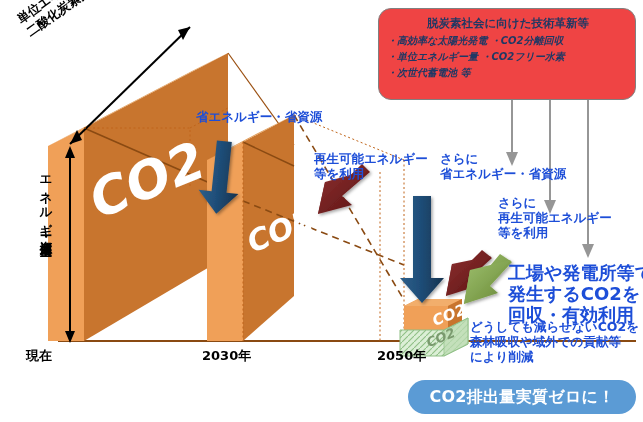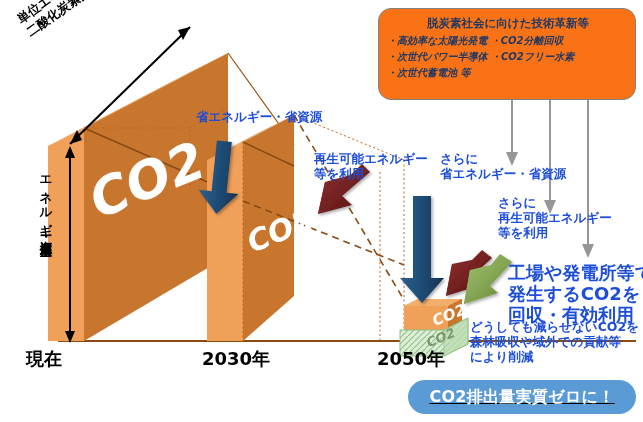--- a/index.html
+++ b/index.html
@@ -2,36 +2,36 @@
 <html><head>
 <meta charset="utf-8">
 <style>
   html,body{margin:0;padding:0;background:#fff;}
   body{width:643px;height:422px;position:relative;overflow:hidden;
        font-family:"DejaVu Sans","Liberation Sans",sans-serif;}
   #stage{position:absolute;left:0;top:0;width:643px;height:422px;}
   svg.layer{position:absolute;left:0;top:0;width:643px;height:422px;overflow:visible;}
   .txt{position:absolute;color:#1d4ed8;font-weight:bold;line-height:1.18;white-space:pre;}
   .innovbox{position:absolute;left:378px;top:8px;width:258px;height:92px;
-            border:1.6px solid #808080;border-radius:13px;background:#f97316;box-sizing:border-box;}
+            border:1.6px solid #808080;border-radius:13px;background:#ef4444;box-sizing:border-box;}
   .innov-title{position:absolute;left:0;top:7px;width:258px;text-align:center;
                font-size:11.5px;font-weight:bold;color:#1F3864;}
   .innov-lines{position:absolute;left:8px;top:25px;width:248px;font-size:10px;
                font-weight:bold;color:#1F3864;line-height:1.42;font-style:italic;}
   .pillbox{position:absolute;left:408px;top:380px;width:228px;height:34px;
-           background:#5B9BD5;border-radius:17px;text-decoration:underline;}
+           background:#5B9BD5;border-radius:17px;}
   .pillbox span{display:block;width:100%;text-align:center;line-height:34px;
                 color:#fff;font-size:16px;font-weight:bold;letter-spacing:.3px;}
   .rot-title{position:absolute;left:14px;top:14px;width:215px;font-size:12.5px;
              font-weight:bold;color:#000;line-height:1.25;
              transform:rotate(-35.5deg);transform-origin:0 0;}
   .vert-label{position:absolute;left:36px;top:168px;width:18px;font-size:12.5px;
               font-weight:bold;color:#000;writing-mode:vertical-rl;
               text-orientation:upright;letter-spacing:1px;}
-  .yearlbl{position:absolute;font-size:18px;font-weight:bold;color:#000;text-align:center;}
+  .yearlbl{position:absolute;font-size:13px;font-weight:bold;color:#000;text-align:center;}
   .co2big{position:absolute;color:#fff;font-weight:bold;font-style:italic;
           font-family:"DejaVu Sans","Liberation Sans",sans-serif;}
 </style>
 </head>
 <body>
 
 <div id="stage">
 
   <svg class="layer" viewBox="0 0 643 422">
     <defs>
@@ -153,21 +153,21 @@
   <div class="co2big" style="left:432px;top:306px;font-size:15px;transform:rotate(-22deg);">CO2</div>
   <div class="co2big" style="left:426px;top:330px;font-size:13px;color:#7A9A6E;transform:rotate(-22deg);">CO2</div>
 
   <div class="yearlbl" style="left:26px;top:347px;">現在</div>
   <div class="yearlbl" style="left:186px;top:347px;margin-left:16px;">2030年</div>
   <div class="yearlbl" style="left:377px;top:347px;">2050年</div>
 
   <div class="innovbox">
     <div class="innov-title">脱炭素社会に向けた技術革新等</div>
     <div class="innov-lines">・高効率な太陽光発電 ・CO2分離回収</div>
-    <div class="innov-lines" style="top:41px;">・次世代パワー半導体 ・CO2フリー水素</div>
+    <div class="innov-lines" style="top:41px;">・単位エネルギー量 ・CO2フリー水素</div>
     <div class="innov-lines" style="top:57px;">・次世代蓄電池 等</div>
   </div>
 
   <div class="txt" style="left:196px;top:110px;font-size:12.5px;">省エネルギー・省資源</div>
 
   <div class="txt" style="left:314px;top:152px;font-size:12.5px;">再生可能エネルギー
 等を利用</div>
 
   <div class="txt" style="left:440px;top:152px;font-size:12.5px;">さらに
 省エネルギー・省資源</div>

